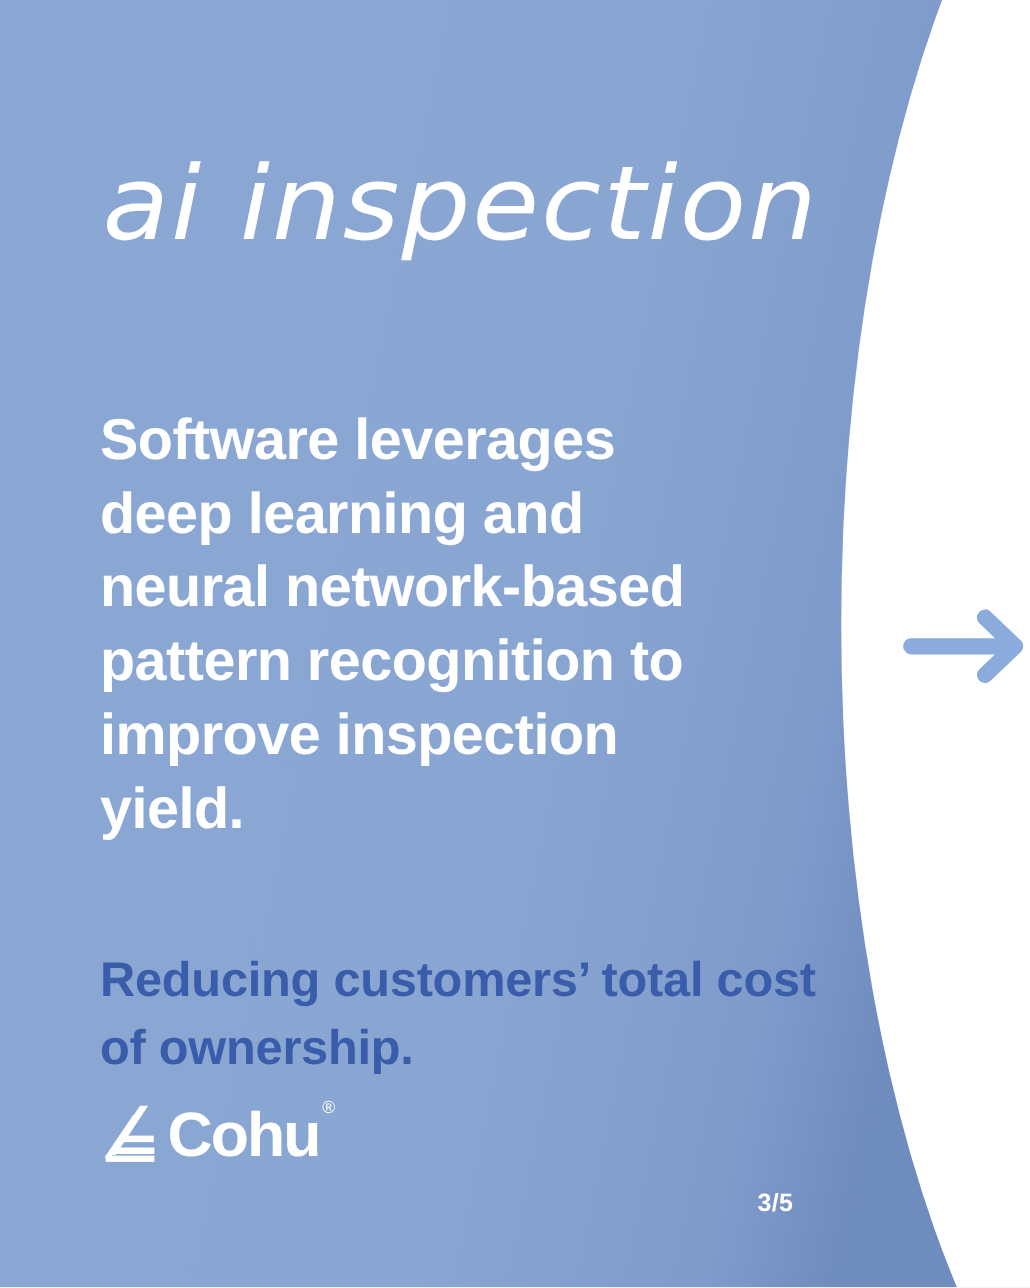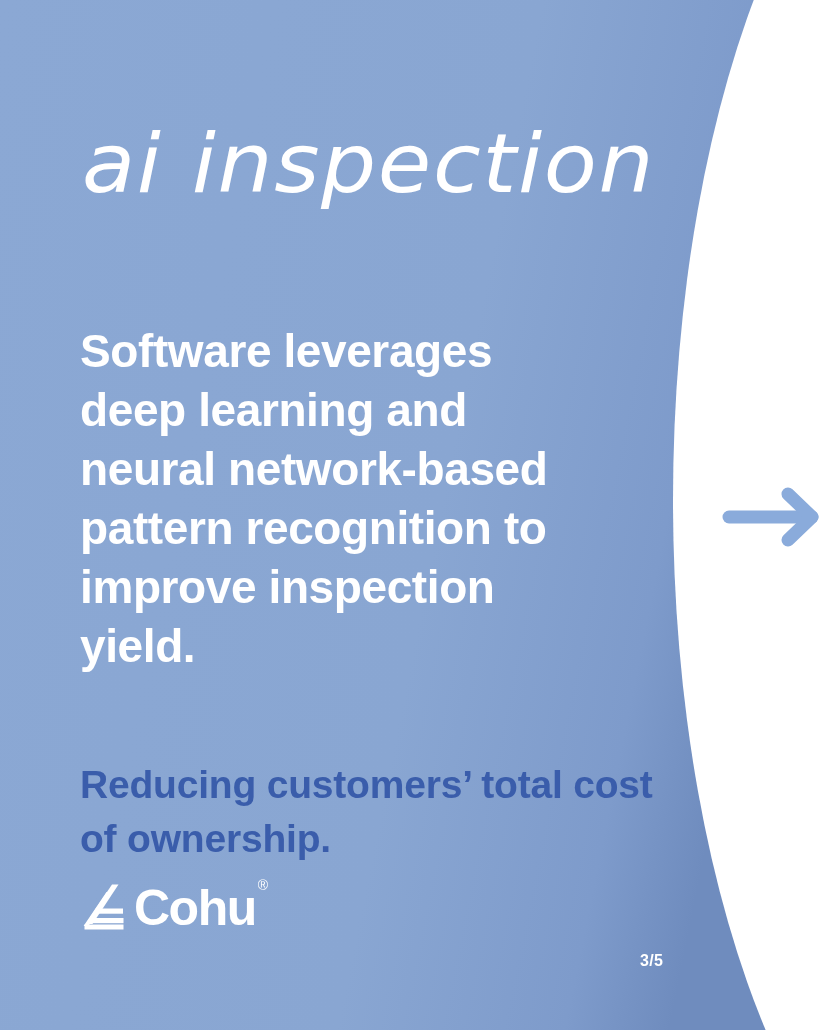--- a/index.html
+++ b/index.html
@@ -109,25 +109,24 @@
     top: -22px;
     left: 2px;
     font-family: "Liberation Sans", sans-serif;
   }
 
   .pagenum {
     position: absolute;
     left: 606px;
     top: 952px;
     color: #ffffff;
-    font-size: 16px;
+    font-size: 20px;
     font-weight: 700;
     letter-spacing: 0.3px;
     font-family: "Liberation Sans", sans-serif;
-    margin-left: 34px;
   }
 
   
   .next-arrow {
     position: absolute;
     left: 720px;
     top: 482px;
     width: 104px;
     height: 70px;
   }

